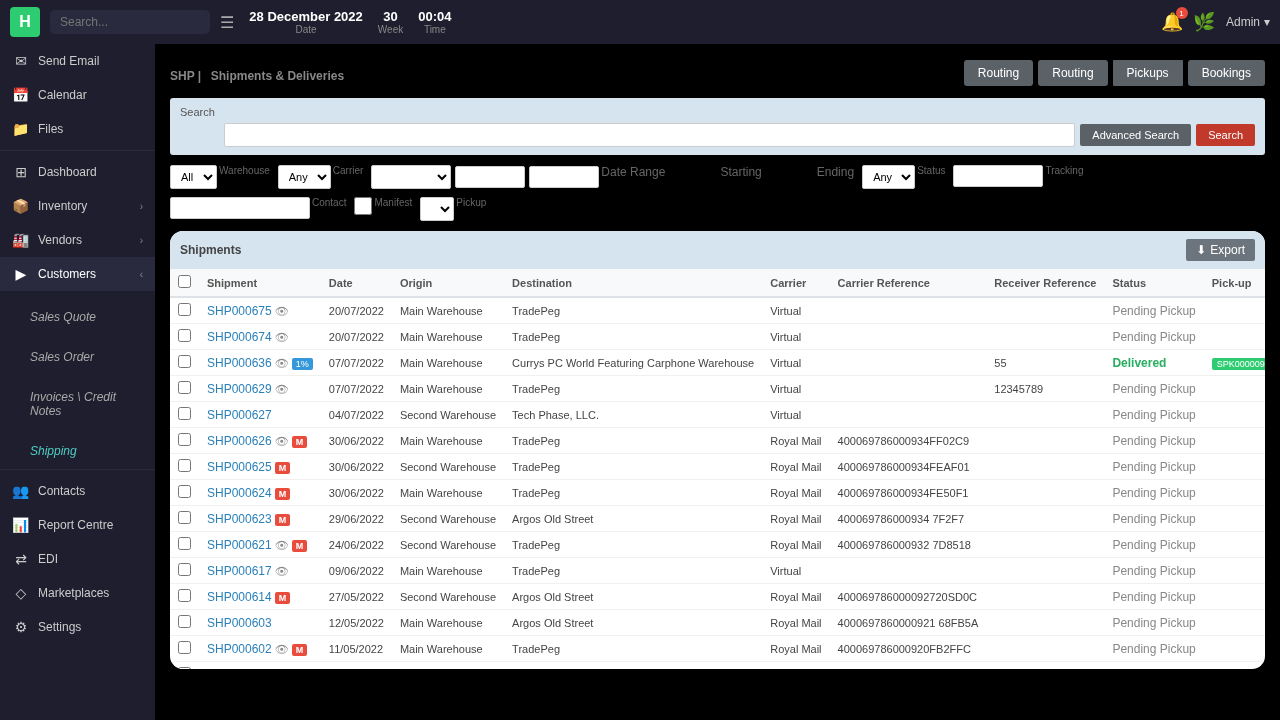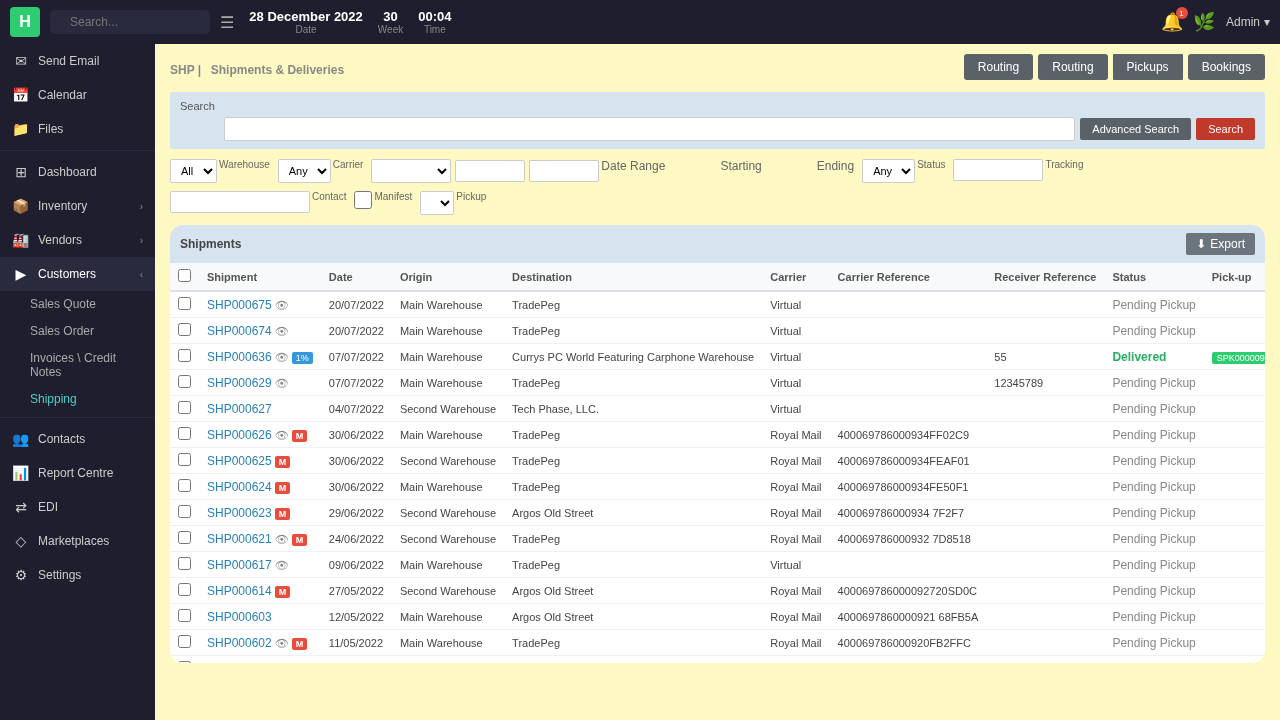--- a/index.html
+++ b/index.html
@@ -19,21 +19,21 @@
       background: #2ecc71;
       border-radius: 4px;
       display: flex; align-items: center; justify-content: center;
       color: white; font-size: 16px; font-weight: bold;
     }
     .topbar-search {
       background: #2a2a3e;
       border: none;
       border-radius: 5px;
       color: #aaa;
-      padding: 5px 20px;
+      padding: 5px 10px;
       width: 160px;
       outline: none;
     }
     .topbar-menu-icon {
       color: #aaa;
       font-size: 16px;
       cursor: pointer;
     }
     .topbar-datetime {
       display: flex; gap: 15px; color: #ccc;
@@ -78,35 +78,36 @@
       cursor: pointer;
       transition: background 0.1s;
     }
     .sidebar-item.active { background: #2a2a3e; color: white; }
     .sidebar-item .s-icon { font-size: 14px; width: 18px; text-align: center; }
     .sidebar-item .s-label { font-size: 12px; }
     .sidebar-item .s-arrow { margin-left: auto; font-size: 10px; color: #888; }
     
     .sidebar-sub-item {
       display: flex; align-items: flex-start; gap: 8px;
-      padding: 6px 12px 7px 30px;
+      padding: 19px 12px 7px 30px;
       cursor: pointer;
       color: #aaa;
       transition: background 0.1s;
+      font-style: italic;
     }
     .sidebar-sub-item.active { color: #4ecdc4; }
     
     .sidebar-divider { height: 1px; background: #2a2a3e; margin: 4px 0; }
 
     
     .main-content {
       flex: 1;
-      background: #fef9c3;
+      background: #000000;
       overflow-y: auto;
-      padding: 10px 15px;
+      padding: 16px 15px;
     }
 
     
     .page-header {
       display: flex; align-items: center; justify-content: space-between;
       margin-bottom: 12px;
     }
     .page-title {
       font-size: 20px;
       font-weight: bold;

